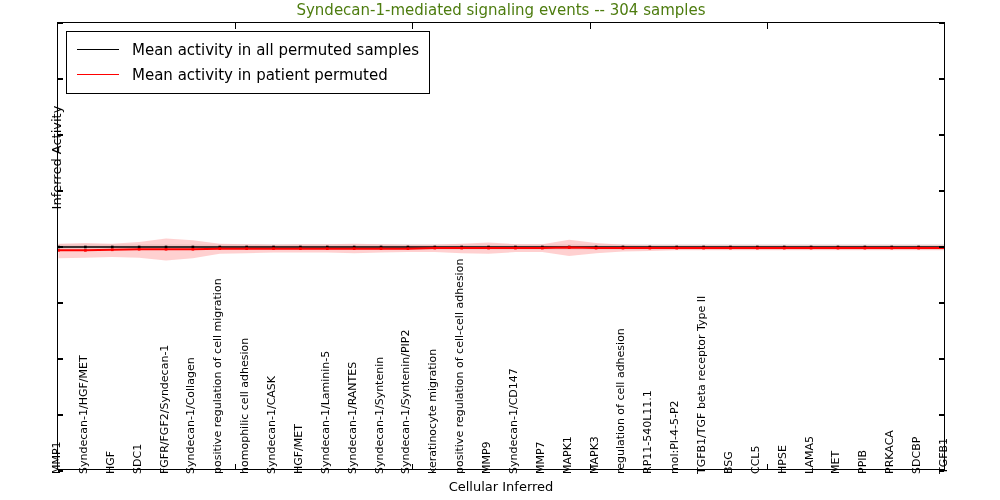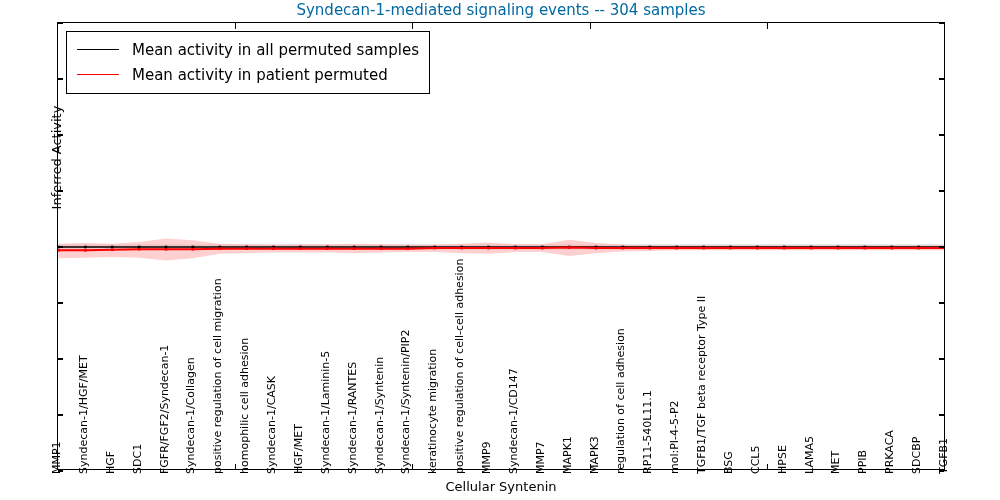--- a/index.html
+++ b/index.html
@@ -2,21 +2,21 @@
 <html><head>
 <meta charset="utf-8">
 <style>
   html,body{margin:0;padding:0;background:#ffffff;}
   body{width:1000px;height:500px;overflow:hidden;font-family:"DejaVu Sans",sans-serif;color:#000;}
   #root{position:relative;width:1000px;height:500px;}
 
   
   #chart-title{
     position:absolute;left:57px;top:1px;width:888px;
-    text-align:center;font-size:15px;color:#0369a1;white-space:nowrap;
+    text-align:center;font-size:15px;color:#4d7c0f;white-space:nowrap;
   }
 
   
   #plot-frame{
     position:absolute;left:57px;top:22px;width:888px;height:448px;
     border:1.2px solid #000;box-sizing:border-box;background:#fff;
   }
   #plot-clip{position:absolute;inset:0;overflow:hidden;}
 
   
@@ -176,21 +176,21 @@
       </div>
       <div class="legend-row">
         <span class="legend-swatch red"></span>
         <span class="legend-text">Mean activity in patient permuted</span>
       </div>
     </div>
   </div>
 
   <div id="ylabels-layer"></div>
   <div id="y-axis-label">Inferred Activity</div>
-  <div id="x-axis-label">Cellular Syntenin</div>
+  <div id="x-axis-label">Cellular Inferred</div>
   <div id="xcats-layer">
       <div class="xcat-label" style="left: 62px; bottom: 26px;">MMP1</div>
       <div class="xcat-label" style="left: 88.8788px; bottom: 26px;">Syndecan-1/HGF/MET</div>
       <div class="xcat-label" style="left: 115.758px; bottom: 26px;">HGF</div>
       <div class="xcat-label" style="left: 142.636px; bottom: 26px;">SDC1</div>
       <div class="xcat-label" style="left: 169.515px; bottom: 26px;">FGFR/FGF2/Syndecan-1</div>
       <div class="xcat-label" style="left: 196.394px; bottom: 26px;">Syndecan-1/Collagen</div>
       <div class="xcat-label" style="left: 223.273px; bottom: 26px;">positive regulation of cell migration</div>
       <div class="xcat-label" style="left: 250.152px; bottom: 26px;">homophilic cell adhesion</div>
       <div class="xcat-label" style="left: 277.03px; bottom: 26px;">Syndecan-1/CASK</div>

